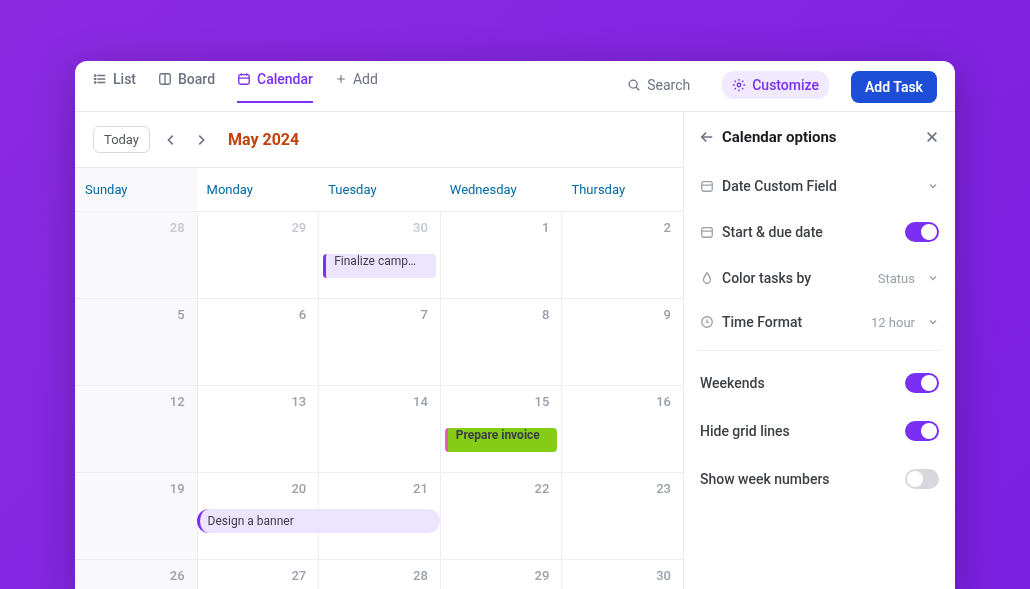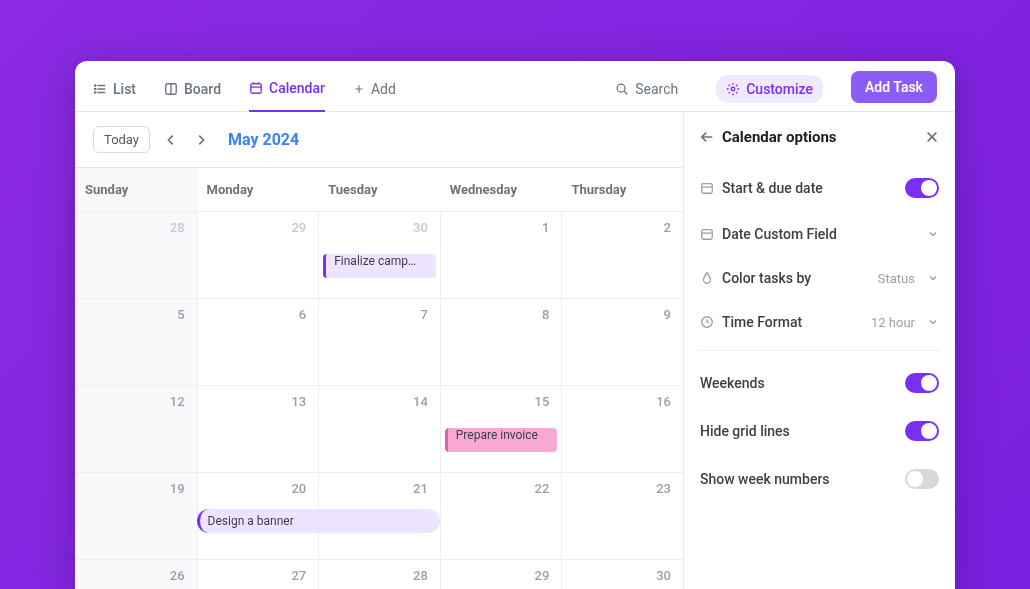--- a/index.html
+++ b/index.html
@@ -19,23 +19,23 @@
     width: 880px;
     height: 528px;
     display: flex;
     flex-direction: column;
     box-shadow: 0 8px 40px rgba(0,0,0,0.25);
     overflow: hidden;
   }
   
   .toolbar {
     display: flex;
-    align-items: flex-end;
+    align-items: flex-start;
     padding: 10px 18px 0 18px;
-    gap: 28px;
+    gap: 22px;
     font-size: 14px;
     color: #6b7280;
     border-bottom: 1px solid #e8e8ec;
   }
   .toolbar .view-tab {
     display: flex;
     align-items: center;
     gap: 6px;
     padding-bottom: 14px;
     cursor: pointer;
@@ -50,46 +50,46 @@
   .toolbar .add-view {
     display:flex; align-items:center; gap:6px; padding-bottom:14px; cursor:pointer;
   }
   .toolbar .spacer { flex: 1; }
   .toolbar .search-btn, .toolbar .customize-btn {
     display:flex; align-items:center; gap:6px; padding:6px 10px; border-radius:6px;
     cursor:pointer; margin-bottom:8px;
   }
   .toolbar .customize-btn { background:#f1e9ff; color:#7b2ff2; font-weight:500;border-radius:12px; }
   .toolbar .add-task-btn {
-    background:#8b5cf6; color:#fff; padding:8px 14px; border-radius:8px;
+    background:#1d4ed8; color:#fff; padding:8px 14px; border-radius:8px;
     font-weight:600; cursor:pointer; margin-bottom:8px;
   }
   
   .subheader {
     display:flex; align-items:center; gap:10px; padding:14px 18px;
     border-bottom:1px solid #e8e8ec;
   }
   .today-btn {
     border:1px solid #d9d9de; border-radius:6px; padding:5px 10px;
     font-size:13px; color:#55575e; cursor:pointer;
   }
   .nav-arrows { display:flex; gap:8px; color:#6b7280; }
   .nav-arrows span { cursor:pointer; padding:2px 4px; }
-  .month-title { font-weight:700; font-size:16px; color:#3b82f6; margin-left:6px; }
+  .month-title { font-weight:700; font-size:16px; color:#c2410c; margin-left:6px; }
   
   .body-split { display:flex; flex:1; overflow:hidden; }
   .calendar-area { flex:1; overflow:hidden; display:flex; flex-direction:column; }
   .options-panel {
     width:272px; border-left:1px solid #e8e8ec; padding:0 14px 12px 14px;
     display:flex; flex-direction:column; gap:0;
   }
   
   .day-headers { display:grid; grid-template-columns: repeat(5,1fr); }
   .day-header {
-    padding:14px 10px; font-size:13px; font-weight:700; color:#737373;
+    padding:14px 10px; font-size:13px; font-weight:400; color:#0369a1;
   }
   .day-header:first-child { background:#f9f9fb; }
   .weeks { display:flex; flex-direction:column; flex:1; }
   .week-row {
     display:grid; grid-template-columns: repeat(5,1fr);
     border-top:1px solid #eceef1; flex:1; position:relative;
   }
   .day-cell {
     border-left:1px solid #eceef1; position:relative; min-height:86px;
   }
@@ -98,21 +98,21 @@
     position:absolute; top:8px; right:12px; font-size:13px; color:#9aa0aa; font-weight:500;
   }
   .day-cell.prev-month .day-number { color:#c4c8cf; }
   
   .task-bar {
     position:absolute; left:4px; right:4px; height:24px;
     border-radius:4px; background:#ede4ff; border-left:3px solid #7b2ff2;
     font-size:12px; color:#3d3f47; display:flex; align-items:flex-start; padding:0 8px;
     white-space:nowrap; overflow:hidden; text-overflow:ellipsis; cursor:pointer;
   }
-  .task-bar.pink { background:#f9a8d4; border-left-color:#e85bb0; }
+  .task-bar.pink { background:#84cc16; border-left-color:#e85bb0;font-weight:bold; }
   .task-span {
     position:absolute; height:24px; border-radius:12px;
     background:#ede4ff; border-left:3px solid #7b2ff2;
     font-size:12px; color:#3d3f47; display:flex; align-items:center; padding:0 8px;
     cursor:pointer;
   }
   
   .panel-header {
     display:flex; align-items:center; gap:8px; padding:16px 2px 18px 2px;
     font-weight:700; font-size:15px; color:#1c1d22;
@@ -367,36 +367,36 @@
         </span>
       </div>
 
       <div class="opt-row">
         <span class="opt-ico">
             <svg viewBox="0 0 16 16" width="14" height="14" fill="none" stroke="currentColor" stroke-width="1.5">
               <rect x="2" y="3" width="12" height="11" rx="2"></rect>
               <line x1="2" y1="7" x2="14" y2="7"></line>
             </svg>
           </span>
-        <span class="opt-label">Start &amp; due date</span>
-        <span class="toggle on"></span>
+        <span class="opt-label">Date Custom Field</span>
+        <span class="chev">
+            <svg viewBox="0 0 16 16" width="12" height="12" fill="none" stroke="currentColor" stroke-width="1.8">
+              <polyline points="4,6 8,10 12,6"></polyline>
+            </svg>
+          </span>
       </div>
       <div class="opt-row">
         <span class="opt-ico">
             <svg viewBox="0 0 16 16" width="14" height="14" fill="none" stroke="currentColor" stroke-width="1.5">
               <rect x="2" y="3" width="12" height="11" rx="2"></rect>
               <line x1="2" y1="7" x2="14" y2="7"></line>
             </svg>
           </span>
-        <span class="opt-label">Date Custom Field</span>
-        <span class="chev">
-            <svg viewBox="0 0 16 16" width="12" height="12" fill="none" stroke="currentColor" stroke-width="1.8">
-              <polyline points="4,6 8,10 12,6"></polyline>
-            </svg>
-          </span>
+        <span class="opt-label">Start &amp; due date</span>
+        <span class="toggle on"></span>
       </div>
       <div class="opt-row">
         <span class="opt-ico">
             <svg viewBox="0 0 16 16" width="14" height="14" fill="none" stroke="currentColor" stroke-width="1.5">
               <path d="M8 2 C11 6 12 8 12 10 a4 4 0 0 1 -8 0 C4 8 5 6 8 2 Z"></path>
             </svg>
           </span>
         <span class="opt-label">Color tasks by</span>
         <span class="sel-value">Status</span>
         <span class="chev">

